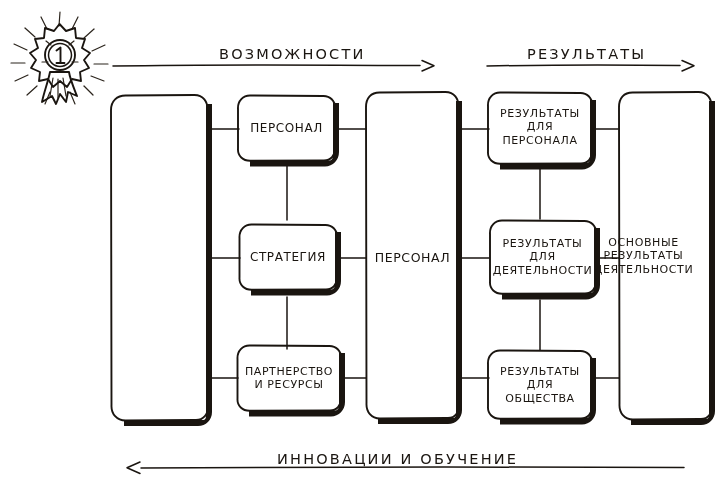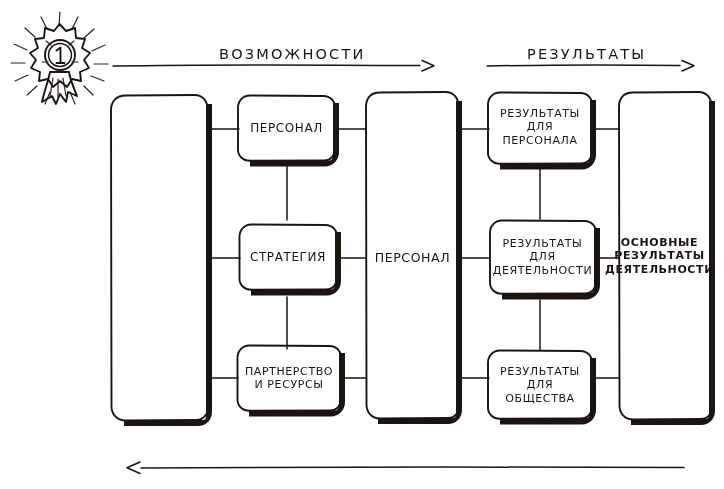--- a/index.html
+++ b/index.html
@@ -218,20 +218,21 @@
         L619.5 404 C619 413 624.5 419.5 633 419.5
         L700 419 C708.5 419.5 712.5 413 712 404.5
         L711.5 107.5 C712 98.5 707 92 698.5 92 Z"></path>
     </g>
   </svg>
 
   <div class="axis-label" style="left:219px; top:35px;">ВОЗМОЖНОСТИ</div>
 
   <div class="axis-label" style="left:527px; top:35px;">РЕЗУЛЬТАТЫ</div>
 
+  <div class="axis-label" style="left:277px; top:440px;">ИННОВАЦИИ И ОБУЧЕНИЕ</div>
 
 
   <div class="box-label lbl-mid" style="left:238px; top:112px; width:97px; height:32px;">
     <span>ПЕРСОНАЛ</span>
   </div>
 
   <div class="box-label lbl-mid" style="left:239px; top:241px; width:98px; height:32px;">
     <span>СТРАТЕГИЯ</span>
   </div>
 
@@ -255,19 +256,19 @@
     <span>ДЛЯ</span>
     <span>ДЕЯТЕЛЬНОСТИ</span>
   </div>
 
   <div class="box-label lbl-small" style="left:488px; top:358px; width:104px; height:54px; flex-direction:column;">
     <span>РЕЗУЛЬТАТЫ</span>
     <span>ДЛЯ</span>
     <span>ОБЩЕСТВА</span>
   </div>
 
-  <div class="box-label lbl-small" style="left:612px; top:229px; width:95px; height:54px; flex-direction:column;font-weight:bold;">
+  <div class="box-label lbl-small" style="left:596px; top:229px; width:95px; height:54px; flex-direction:column;">
     <span>ОСНОВНЫЕ</span>
     <span>РЕЗУЛЬТАТЫ</span>
     <span>ДЕЯТЕЛЬНОСТИ</span>
   </div>
 
 </div>
 
 </body></html>

